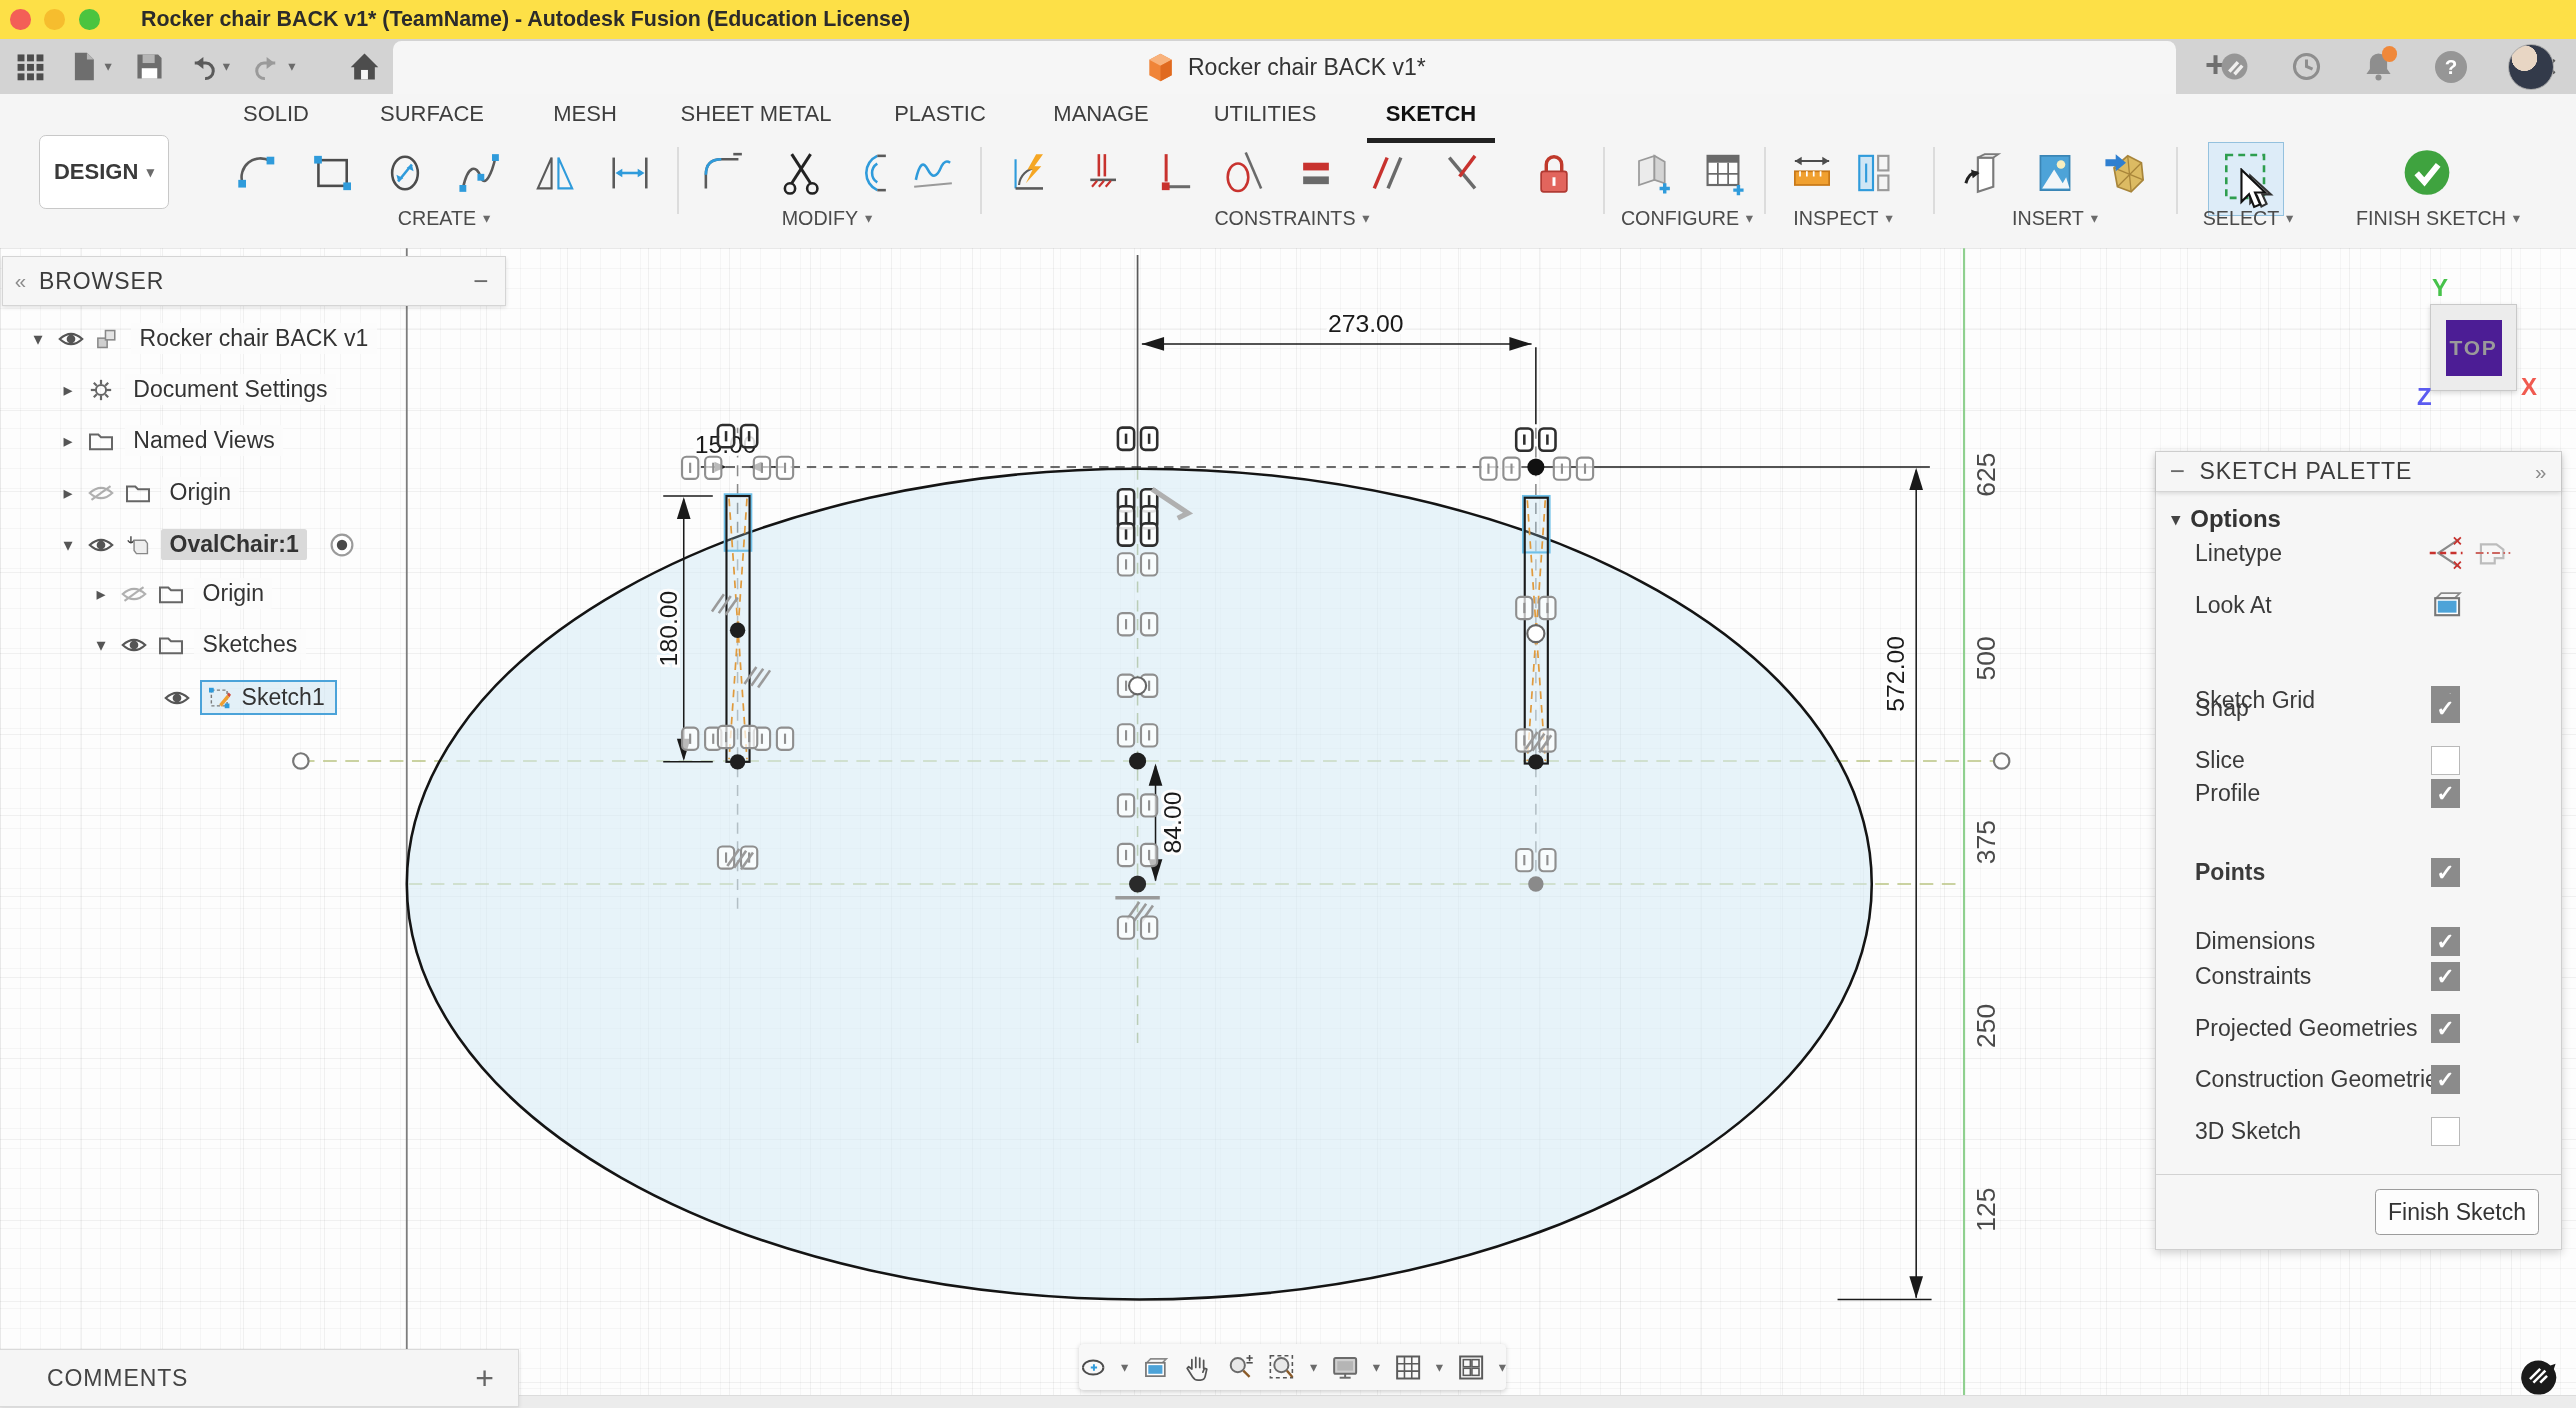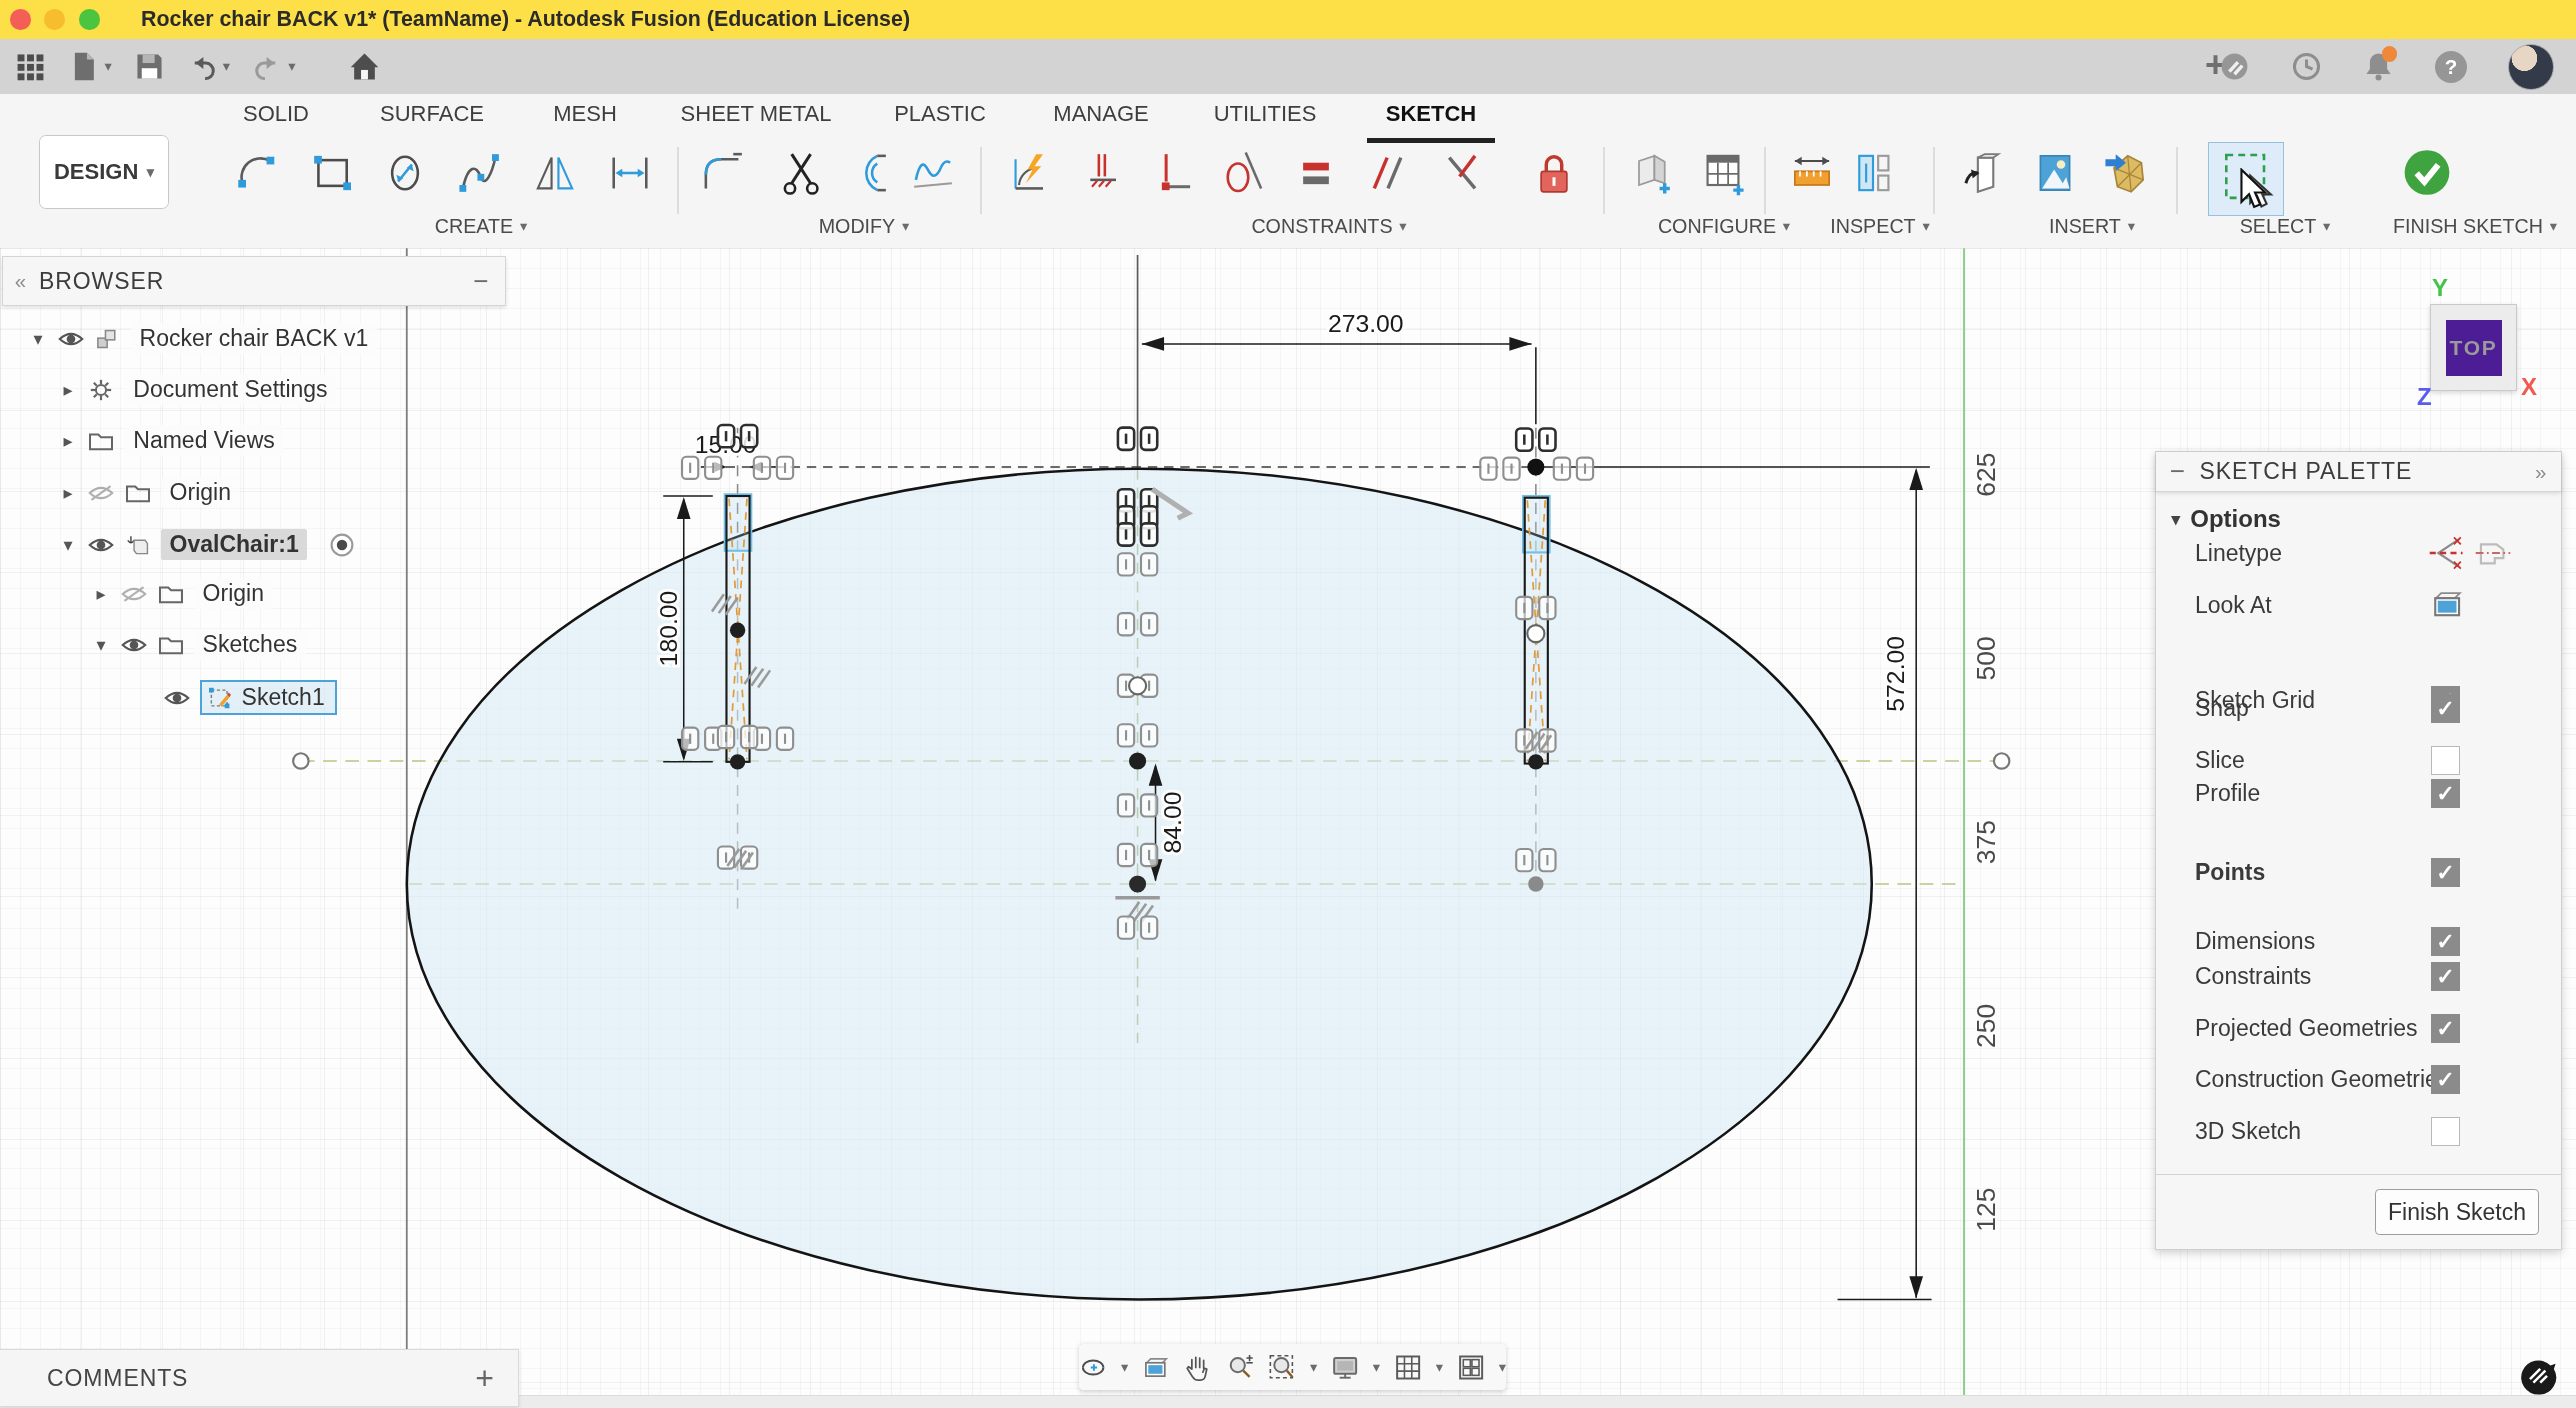--- a/index.html
+++ b/index.html
@@ -26,21 +26,21 @@
   .avatar{width:44px;height:44px;border-radius:50%;background:radial-gradient(circle at 35% 30%,#e8d6c4 0 30%,#333a4a 31% 100%);border:0.9px solid #aaa;}
   .bell-dot{position:absolute;right:-3.4px;top:-3.4px;width:15.4px;height:15.4px;border-radius:50%;background:#f0883a;}
   
   .ribbon{left:0;top:94px;width:2576px;height:154px;background:#f5f5f5;border-bottom:0.9px solid #d9d9d9;}
   .design-btn{left:39px;top:41px;width:128px;height:72px;background:#fff;border:0.9px solid #c8c8c8;border-radius:6.8px;
               display:flex;align-items:center;justify-content:center;gap:8.5px;font-size:22px;font-weight:bold;color:#3a3a3a;}
   .rtab{top:6.8px;transform:translateX(-50%);font-size:22px;color:#3e3e3e;white-space:nowrap;}
   .rtab.active{color:#111;font-weight:bold;}
   .rtab-underline{left:1367px;top:44px;width:128px;height:5.1px;background:#222;}
   .ric{top:55px;width:48px;height:48px;transform:translateX(-50%);}
-  .glabel{top:121px;transform:translateX(-50%);font-size:19.7px;color:#4a4a4a;white-space:nowrap;display:flex;gap:6.8px;align-items:center;margin-left:37px;}
+  .glabel{top:113px;transform:translateX(-50%);font-size:19.7px;color:#4a4a4a;white-space:nowrap;display:flex;gap:6.8px;align-items:center;}
   .gsep{top:53px;width:1.7px;height:67px;background:#dcdcdc;}
   .select-box{left:2208px;top:48px;width:74px;height:72px;background:#ddecf8;border:1.7px solid #94c1de;}
   
   .canvas{left:0;top:248px;width:2576px;height:1161px;background:#fdfdfd;
      background-image:
        linear-gradient(#00000008 0.9px,transparent 0.9px),linear-gradient(90deg,#00000008 0.9px,transparent 0.9px),
        linear-gradient(#0000000d 0.9px,transparent 0.9px),linear-gradient(90deg,#0000000d 0.9px,transparent 0.9px);
      background-size:20px 20px,20px 20px,81px 81px,81px 81px;}
   svg text{font-family:"Liberation Sans",sans-serif;}
   .dimtxt{font-size:29px;fill:#1a1a1a;paint-order:stroke;stroke:#fdfdfd;stroke-width:7px;}
@@ -83,20 +83,31 @@
 <div class="app">
 
   <div class="ab titlebar">
     <div class="ab tl" style="left:10.3px;background:#f35f57;"></div>
     <div class="ab tl" style="left:44px;background:#f6bd2e;"></div>
     <div class="ab tl" style="left:79px;background:#4bc43f;"></div>
     <div class="ab title-text">Rocker chair BACK v1* (TeamName) - Autodesk Fusion (Education License)</div>
   </div>
 
   <div class="ab tabrow">
+    <div class="ab doc-tab">
+      <div class="ab doc-tab-inner">
+        <svg class="qicon" viewBox="0 0 36 36">
+          <polygon points="18,2 31,9 31,27 18,34 5,27 5,9" fill="#f08438"></polygon>
+          <polygon points="18,2 31,9 18,16 5,9" fill="#f8b27c"></polygon>
+          <polygon points="18,16 31,9 31,27 18,34" fill="#e06a20"></polygon>
+        </svg>
+        <span class="doc-tab-label">Rocker chair BACK v1*</span>
+      </div>
+      <div class="ab close-x">✕</div>
+    </div>
     <div class="ab qa">
       <svg class="qicon" viewBox="0 0 36 36">
         <g fill="#4d4d4d">
             <rect x="3" y="4" width="8" height="8"></rect>
             <rect x="14" y="4" width="8" height="8"></rect>
             <rect x="25" y="4" width="8" height="8"></rect>
         <rect x="3" y="15" width="8" height="8"></rect>
             <rect x="14" y="15" width="8" height="8"></rect>
             <rect x="25" y="15" width="8" height="8"></rect>
         <rect x="3" y="26" width="8" height="8"></rect>

